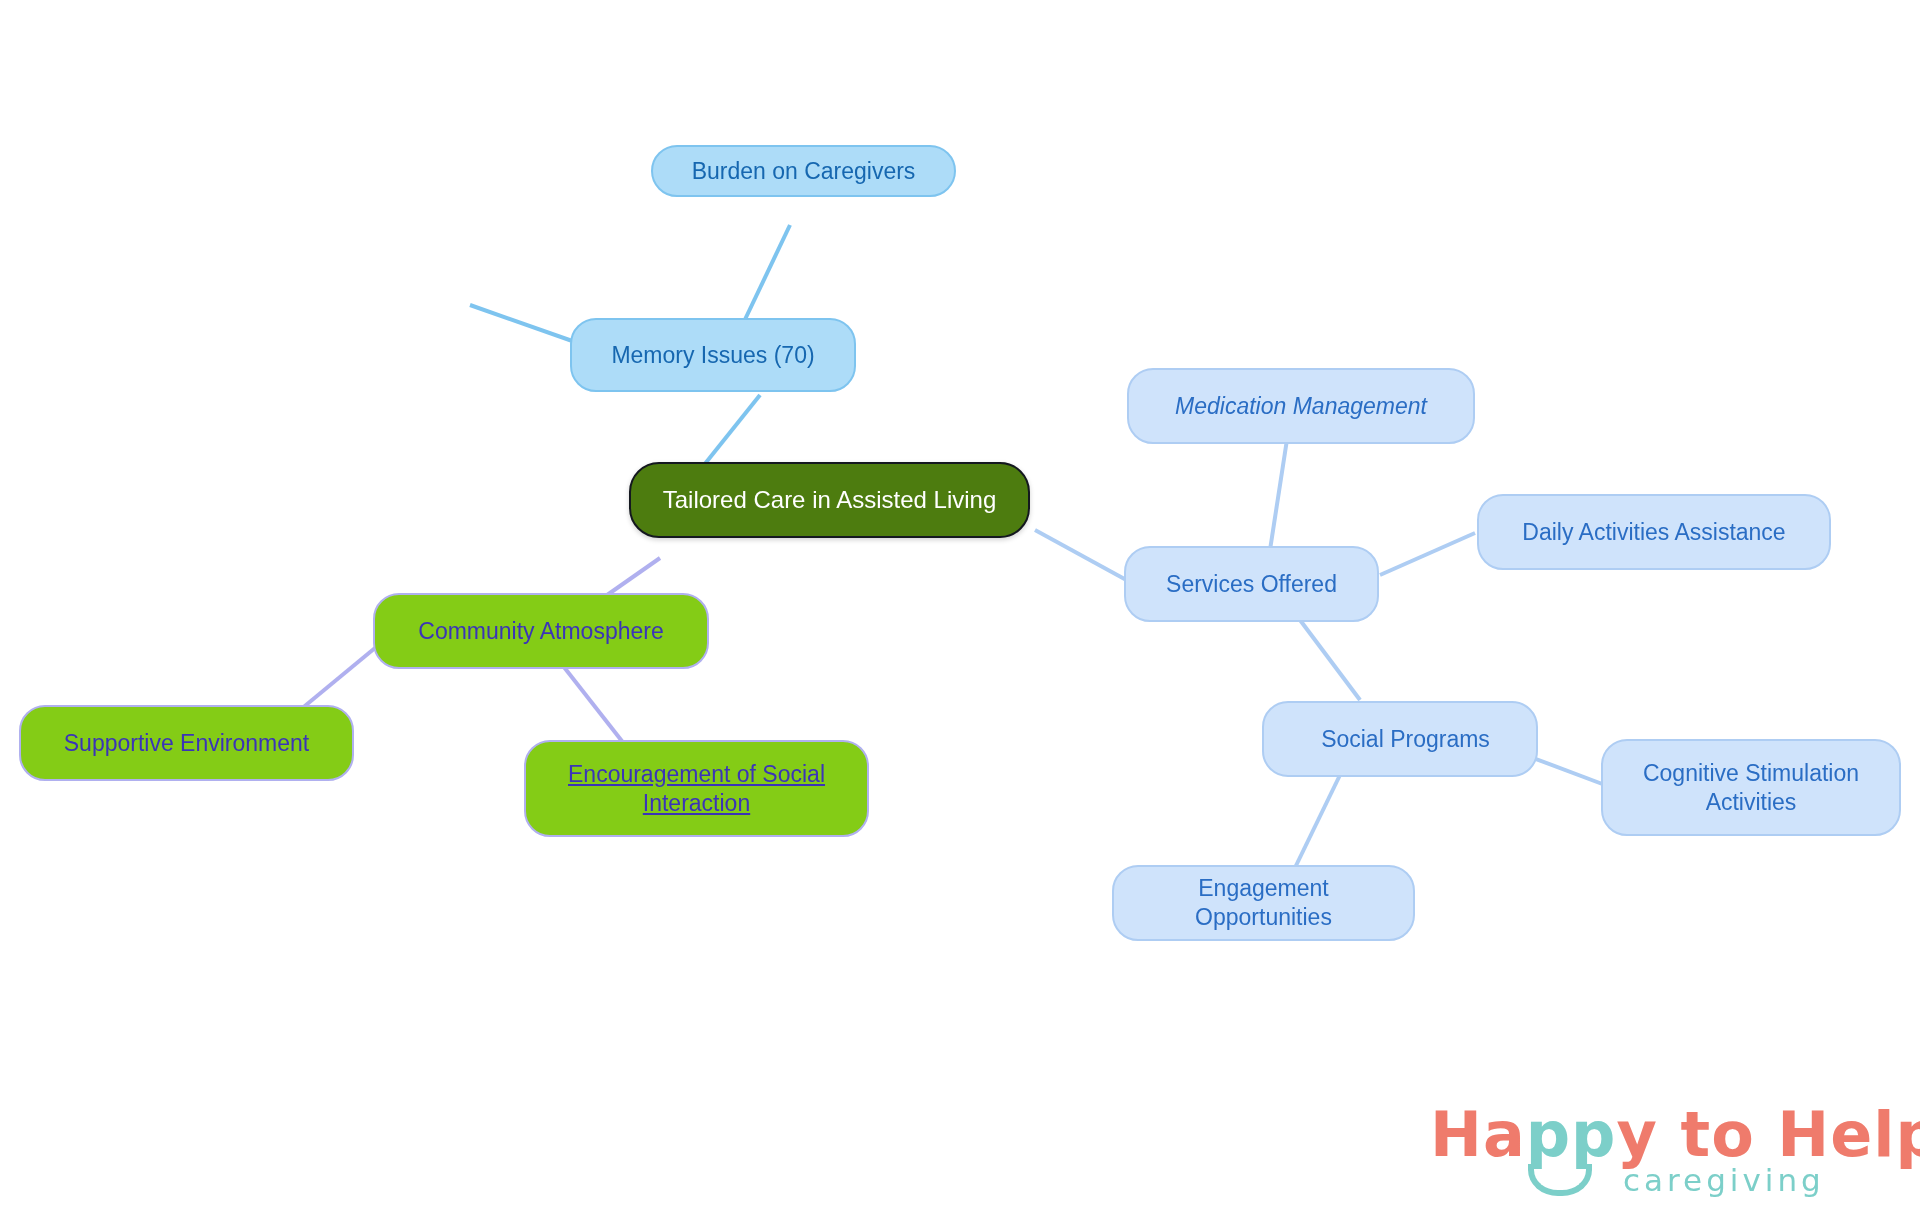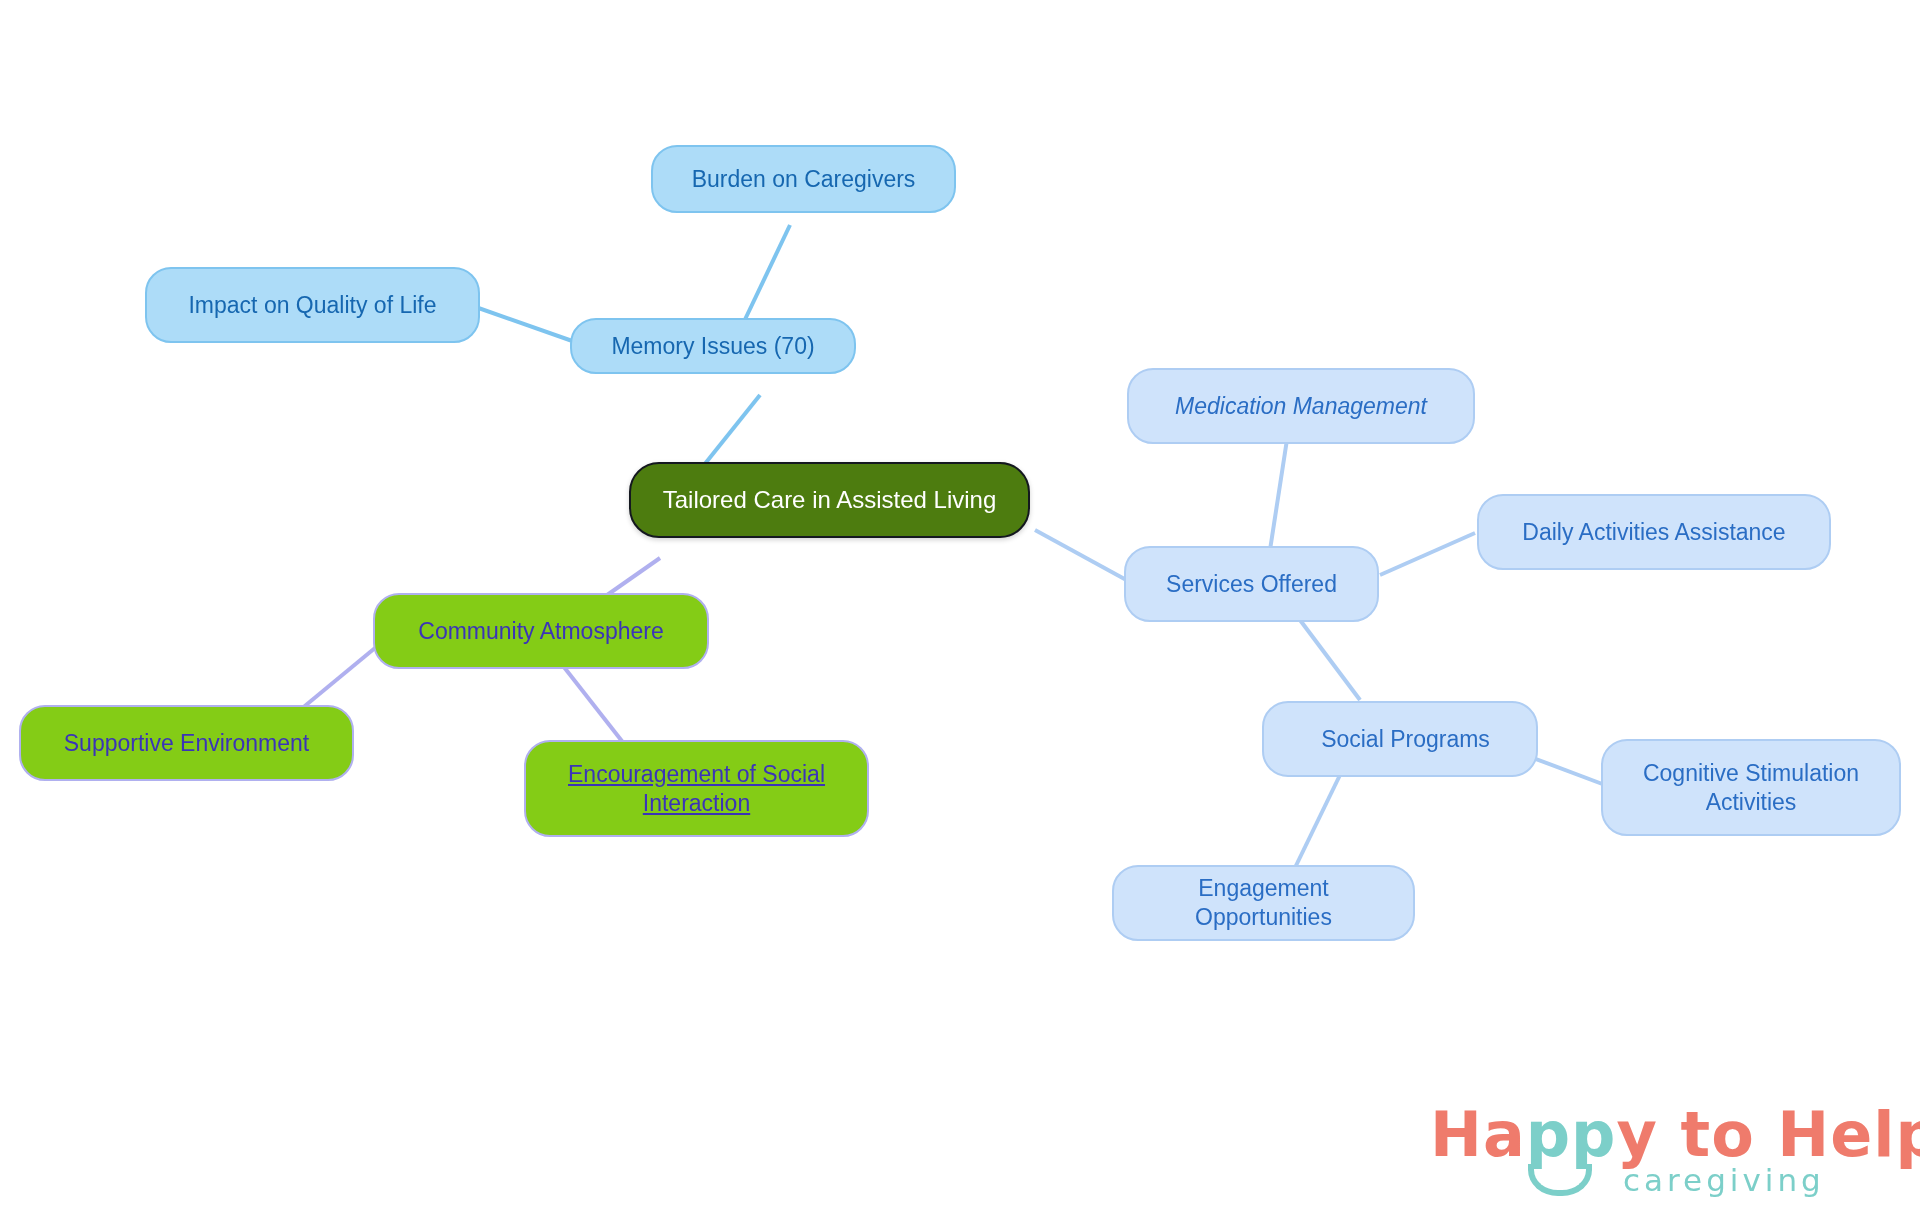--- a/index.html
+++ b/index.html
@@ -132,25 +132,24 @@
 
     <path d="M 660 558 L 600 600" stroke="#b0b0ef" stroke-width="4" fill="none"></path>
 
     <path d="M 375 648 L 300 710" stroke="#b0b0ef" stroke-width="4" fill="none"></path>
 
     <path d="M 560 662 L 625 745" stroke="#b0b0ef" stroke-width="4" fill="none"></path>
   </svg>
 
   <div class="node root" style="left:629px; top:462px; width:401px; height:76px;">Tailored Care in Assisted Living</div>
 
-  <div class="node blue-a" style="left:570px; top:318px; width:286px; height:56px;">Memory Issues (70)</div>
+  <div class="node blue-a" style="left:570px; top:318px; width:286px; height:74px;">Memory Issues (70)</div>
 
-  <div class="node blue-a" style="left:651px; top:145px; width:305px; height:68px;">Burden on Caregivers</div>
+  <div class="node blue-a" style="left:651px; top:145px; width:305px; height:52px;">Burden on Caregivers</div>
 
-  <div class="node blue-a" style="left:145px; top:267px; width:335px; height:76px;">Impact on Quality of Life</div>
 
   <div class="node blue-b" style="left:1124px; top:546px; width:255px; height:76px;">Services Offered</div>
 
   <div class="node blue-b" style="left:1127px; top:368px; width:348px; height:76px;font-style:italic;">Medication Management</div>
 
   <div class="node blue-b" style="left:1468px; top:494px; width:354px; height:76px;margin-left:9px;">Daily Activities Assistance</div>
 
   <div class="node blue-b" style="left:1262px; top:701px; width:276px; height:76px;padding-left:25px;">Social Programs</div>
 
   <div class="node blue-b" style="left:1601px; top:739px; width:300px; height:97px;">Cognitive Stimulation

